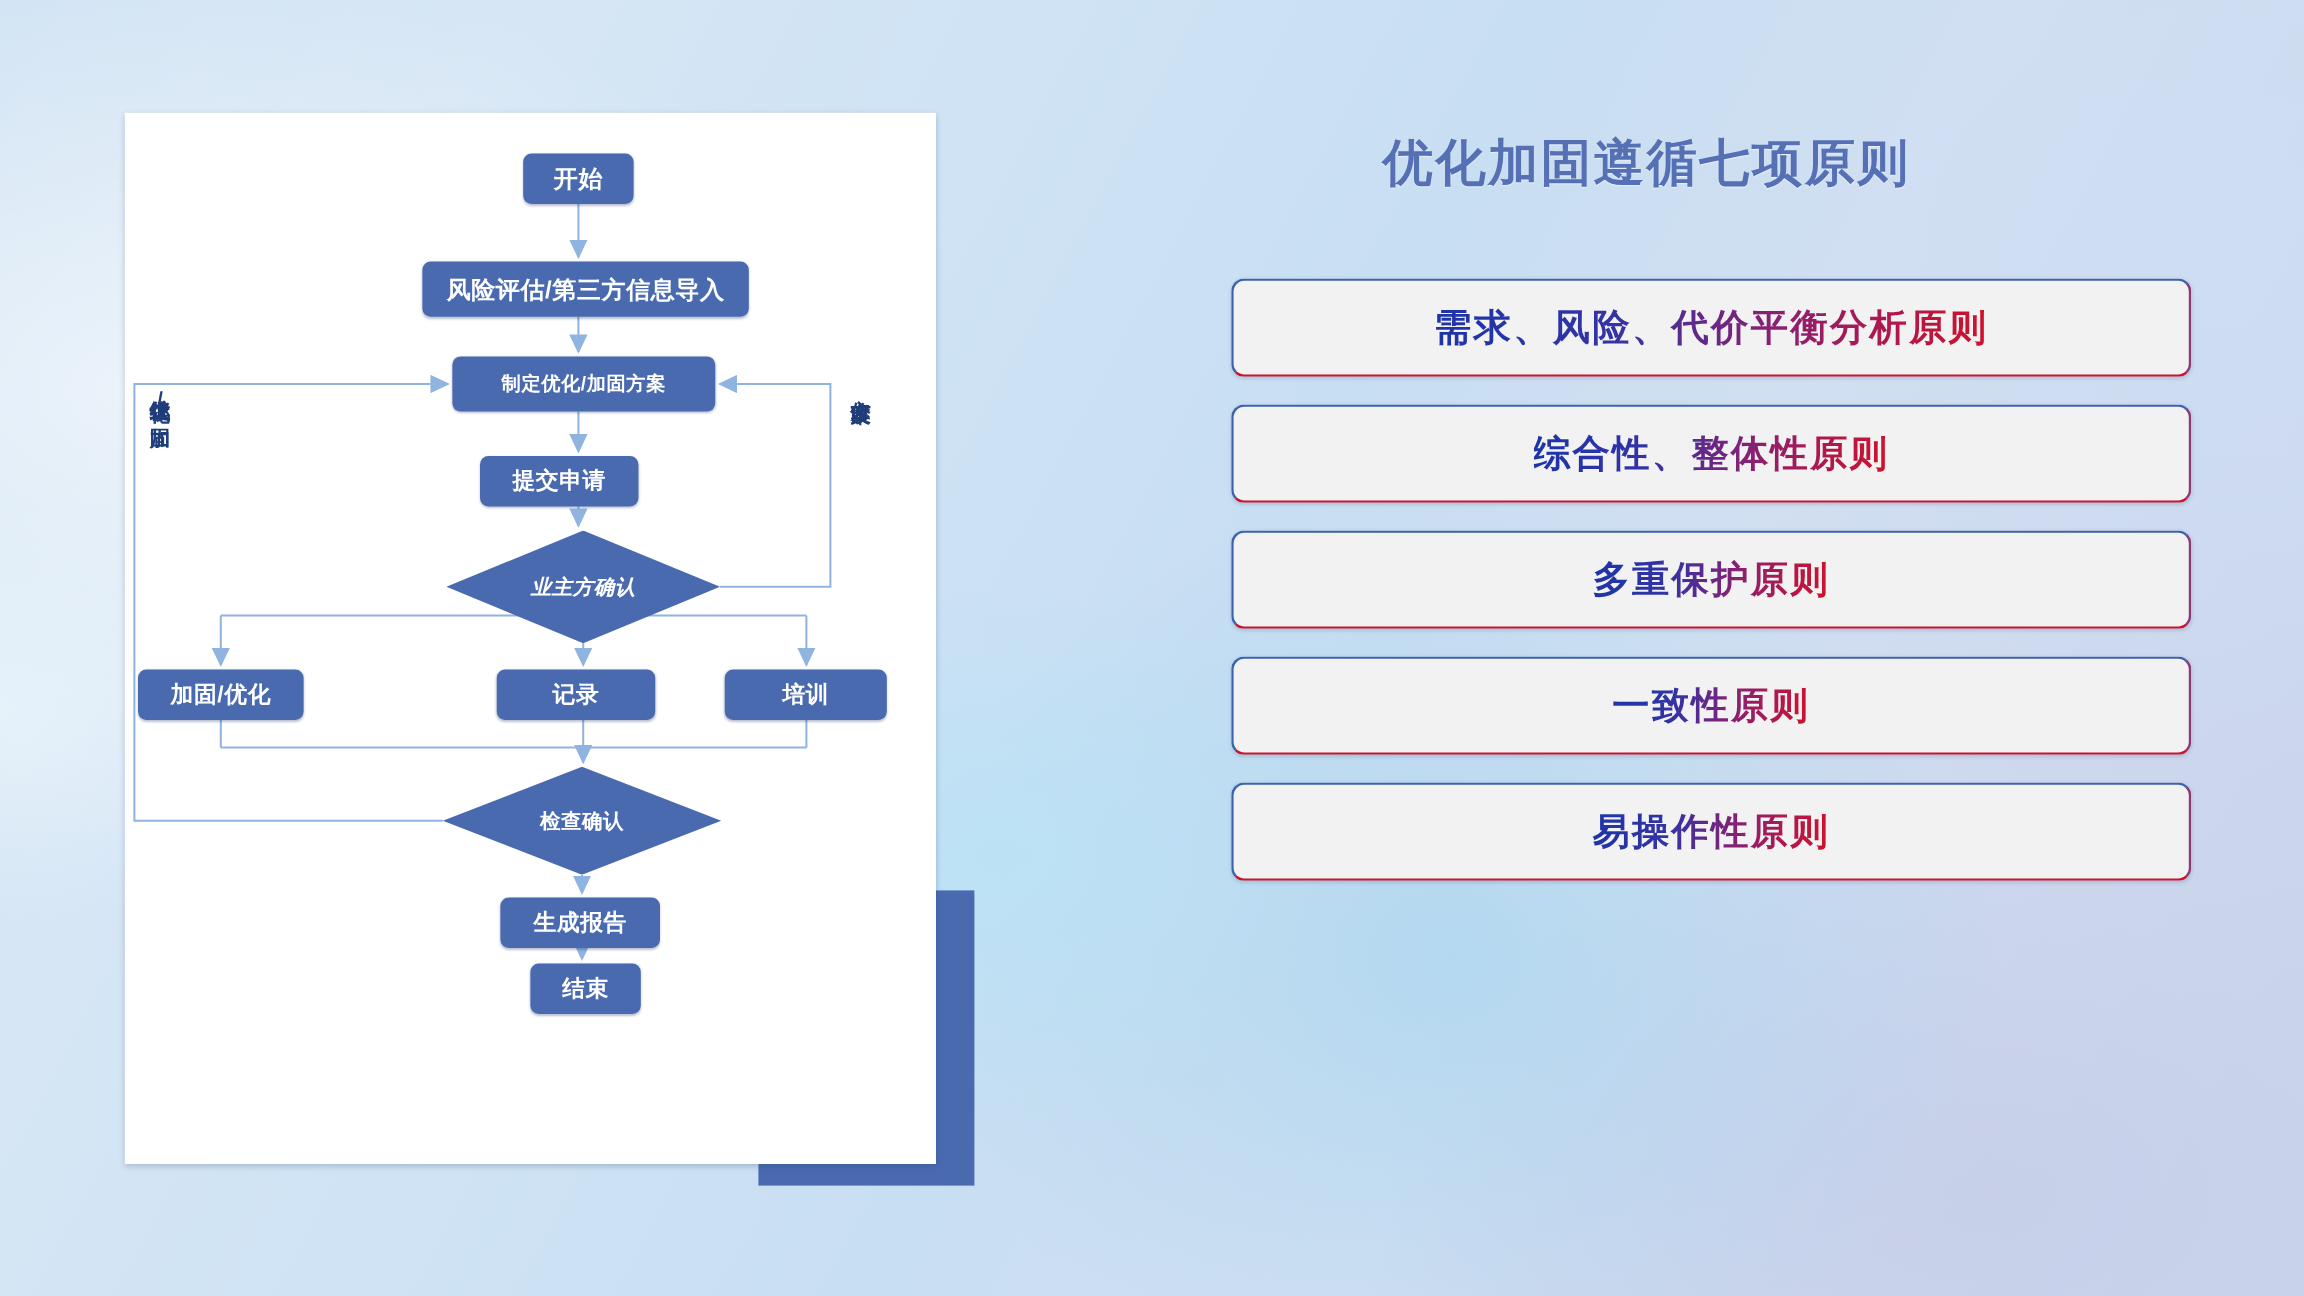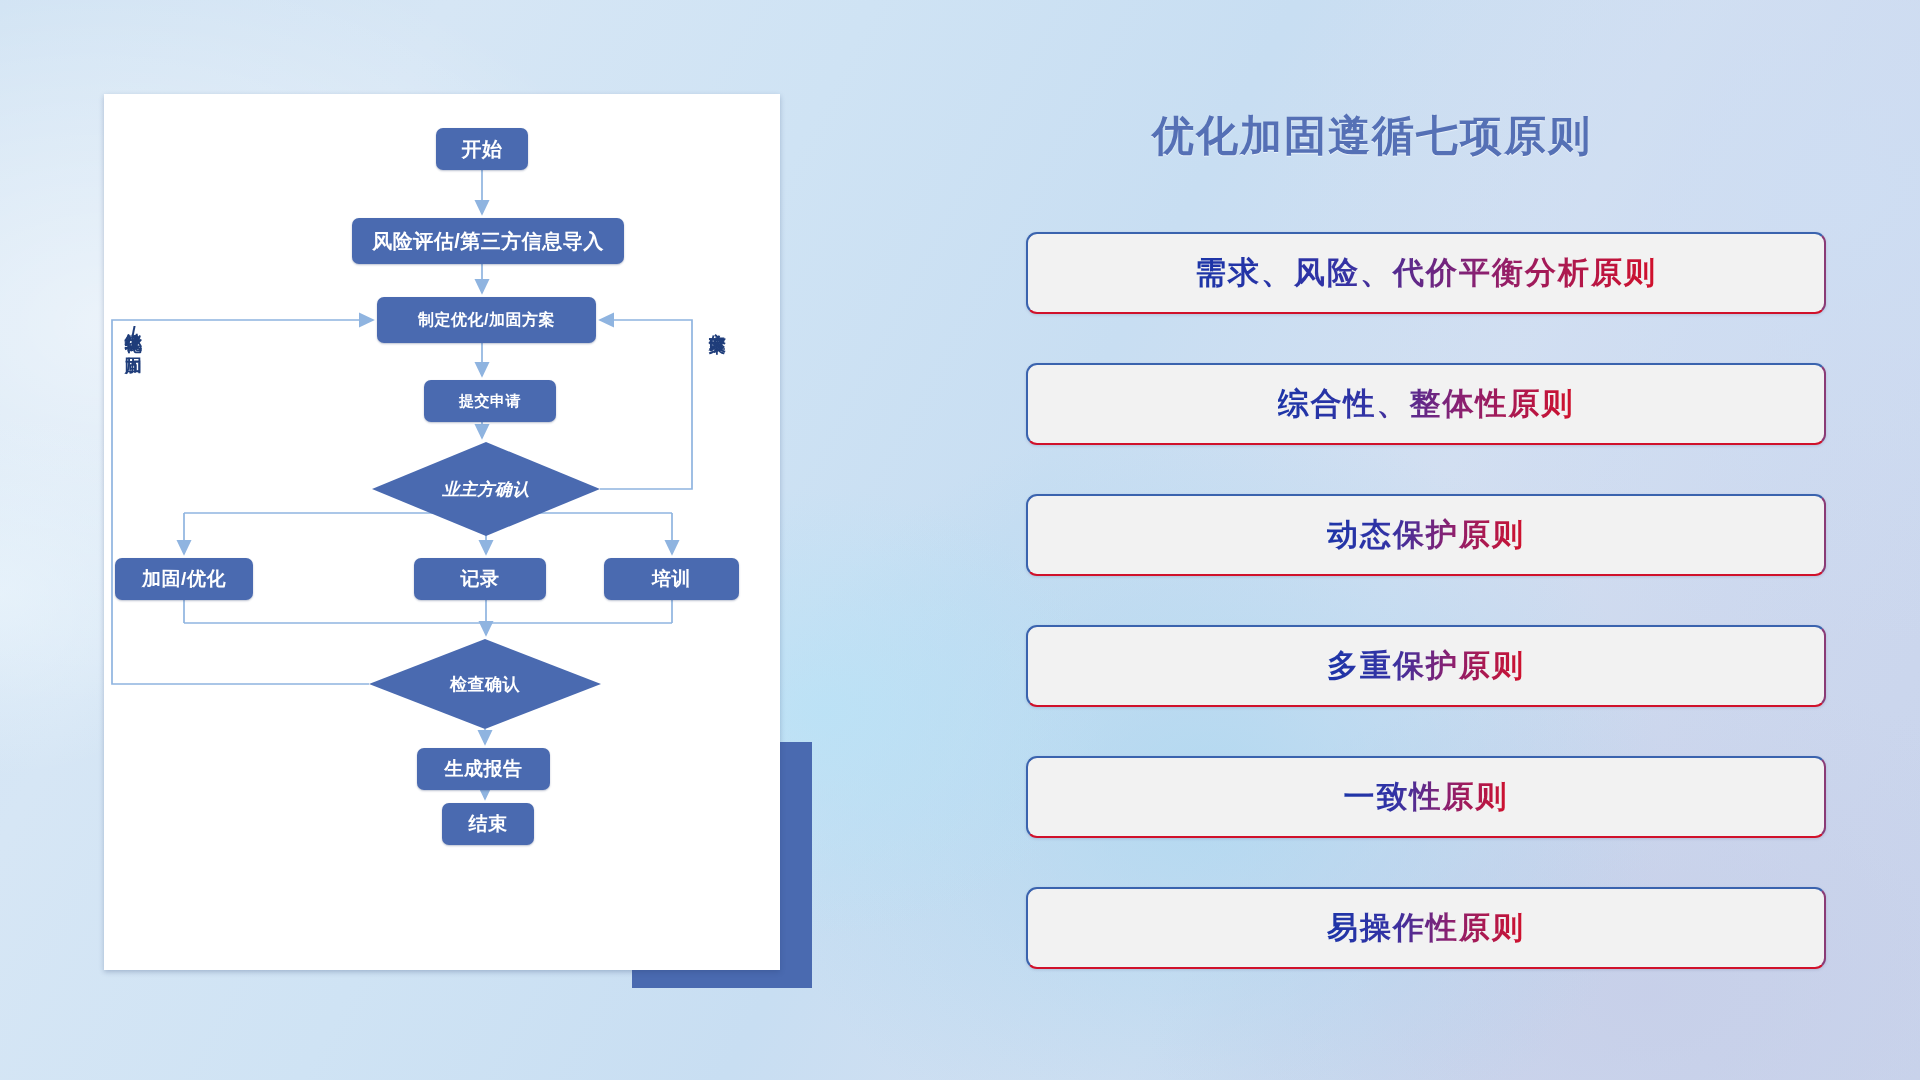--- a/index.html
+++ b/index.html
@@ -59,21 +59,21 @@
   
   #right-title{
     position:absolute;left:1152px;top:108px;
     font-size:42px;font-weight:700;color:#5570b5;
     letter-spacing:2px;
     text-shadow:0 1px 1px rgba(255,255,255,.6);
   }
   #cards{position:absolute;left:1026px;top:232px;width:800px;}
   .pcard{
     position:relative;
-    height:78px;margin-bottom:49px;
+    height:78px;margin-bottom:23px;
     background:#f2f2f2;
     border-radius:11px;
     border:2px solid #3a63ae;
     border-bottom-color:#d0112b;
     border-right-color:#8a3b76;
     display:flex;align-items:center;justify-content:center;
     box-shadow:0 1px 3px rgba(60,70,120,.18);
   }
   .pcard .ptext{
     font-size:31px;font-weight:700;letter-spacing:2px;
@@ -125,21 +125,21 @@
   <div id="nodes">
       <div class="node" style="left: 332px; top: 34px; width: 92px; height: 42px; font-size: 20px;">
         <span>开始</span>
       </div>
       <div class="node" style="left: 248px; top: 124px; width: 272px; height: 46px; font-size: 20px;">
         <span>风险评估/第三方信息导入</span>
       </div>
       <div class="node" style="left: 273px; top: 203px; width: 219px; height: 46px; font-size: 16px;">
         <span>制定优化/加固方案</span>
       </div>
-      <div class="node" style="left: 320px; top: 286px; width: 132px; height: 42px; font-size: 15px;">
+      <div class="node" style="left: 296px; top: 286px; width: 132px; height: 42px; font-size: 19px;">
         <span>提交申请</span>
       </div>
       <div class="node" style="left: 268px; top: 348px; width: 228px; height: 94px; font-size: 17px; background: rgb(74, 106, 176); border-radius: 0px; box-shadow: none; clip-path: polygon(50% 0%, 100% 50%, 50% 100%, 0% 50%); font-style: italic;">
         <span>业主方确认</span>
       </div>
       <div class="node" style="left: 11px; top: 464px; width: 138px; height: 42px; font-size: 19px;">
         <span>加固/优化</span>
       </div>
       <div class="node" style="left: 310px; top: 464px; width: 132px; height: 42px; font-size: 19px;">
         <span>记录</span>
@@ -165,23 +165,20 @@
 
 <div id="right-title">优化加固遵循七项原则</div>
 <div id="cards">
     <div class="pcard">
       <span class="ptext">需求、风险、代价平衡分析原则</span>
     </div>
     <div class="pcard">
       <span class="ptext">综合性、整体性原则</span>
     </div>
     <div class="pcard">
-      <span class="ptext">动态保护原则</span>
-    </div>
-    <div class="pcard">
       <span class="ptext">多重保护原则</span>
     </div>
     <div class="pcard">
       <span class="ptext">一致性原则</span>
     </div>
     <div class="pcard">
       <span class="ptext">易操作性原则</span>
     </div>
   </div>
 

